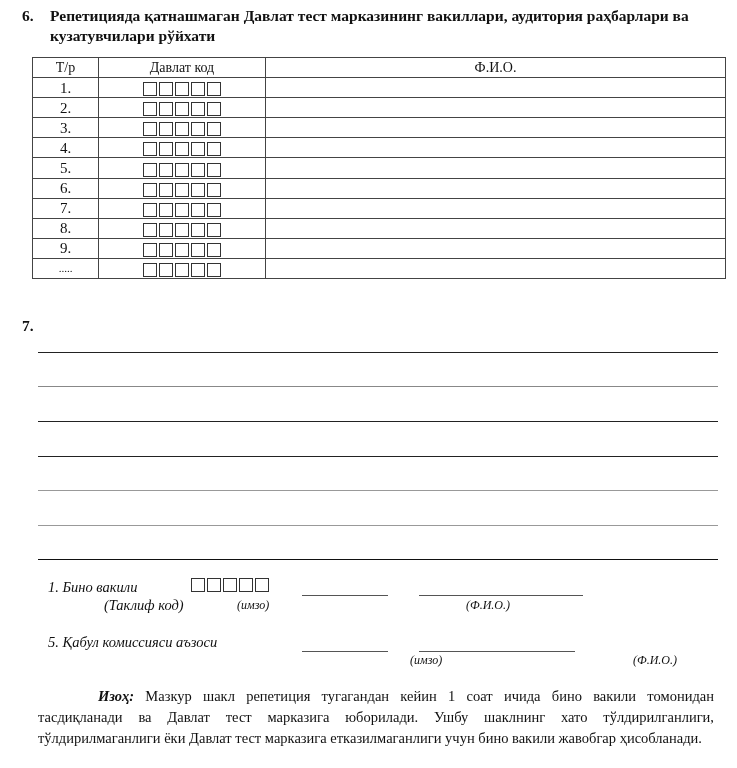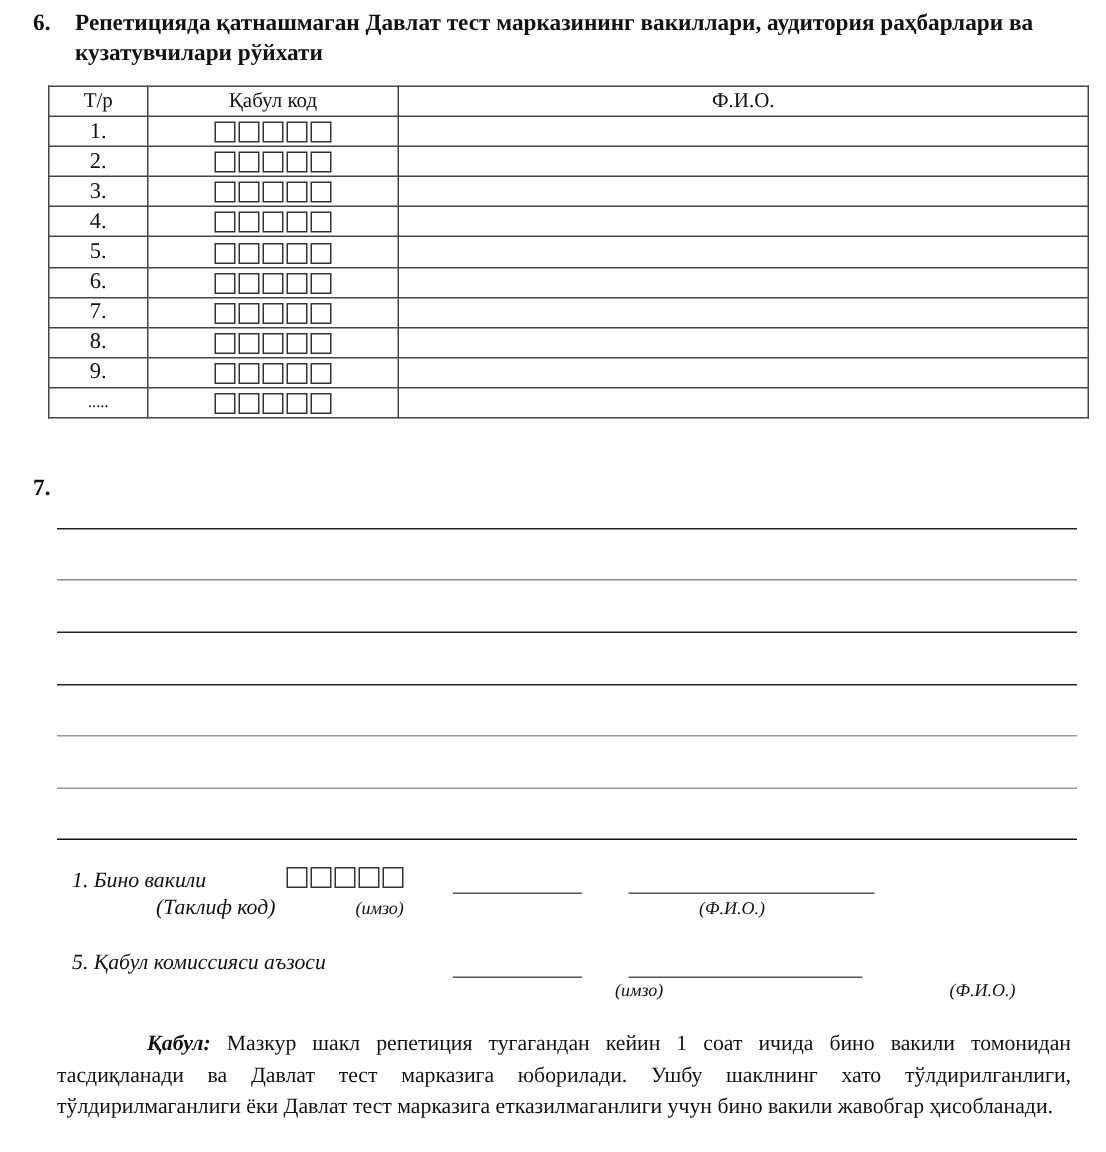--- a/index.html
+++ b/index.html
@@ -32,21 +32,21 @@
 <div class="abs sec-title" style="left:22px; top:6px; width:710px; height:40px;">
   <span class="sec-num">6.</span>
   <span class="sec-text" style="top:0;">Репетицияда қатнашмаган Давлат тест марказининг вакиллари, аудитория раҳбарлари ва</span>
   <span class="sec-text" style="top:20px;">кузатувчилари рўйхати</span>
 </div>
 
 <table class="tbl">
   <thead>
     <tr>
       <th class="col-n">Т/р</th>
-      <th class="col-code">Қабул код</th>
+      <th class="col-code">Давлат код</th>
       <th>Ф.И.О.</th>
     </tr>
   </thead>
   <tbody id="tbody">
       <tr>
         <td>1.</td>
         <td><span class="boxes">
             <span class="box"></span>
             <span class="box"></span>
             <span class="box"></span>
@@ -182,13 +182,13 @@
 <div class="abs lbl" style="left:104px; top:597px;">(Таклиф код)</div>
 <div class="abs it" style="left:237px; top:598px;">(имзо)</div>
 <div class="abs it" style="left:466px; top:598px;">(Ф.И.О.)</div>
 
 <div class="abs lbl" style="left:48px; top:634px;">5. Қабул комиссияси аъзоси</div>
 <div class="sig-line" style="left:302px; top:651px; width:86px;"></div>
 <div class="sig-line" style="left:419px; top:651px; width:156px;"></div>
 <div class="abs it" style="left:410px; top:653px;">(имзо)</div>
 <div class="abs it" style="left:633px; top:653px;">(Ф.И.О.)</div>
 
-<div class="note"><b>Қабул:</b><span> Мазкур шакл репетиция тугагандан кейин 1 соат ичида бино вакили томонидан тасдиқланади ва Давлат тест марказига юборилади. Ушбу шаклнинг хато тўлдирилганлиги, тўлдирилмаганлиги ёки Давлат тест марказига етказилмаганлиги учун бино вакили жавобгар ҳисобланади.</span></div>
+<div class="note"><b>Изоҳ:</b><span> Мазкур шакл репетиция тугагандан кейин 1 соат ичида бино вакили томонидан тасдиқланади ва Давлат тест марказига юборилади. Ушбу шаклнинг хато тўлдирилганлиги, тўлдирилмаганлиги ёки Давлат тест марказига етказилмаганлиги учун бино вакили жавобгар ҳисобланади.</span></div>
 
 </body></html>

